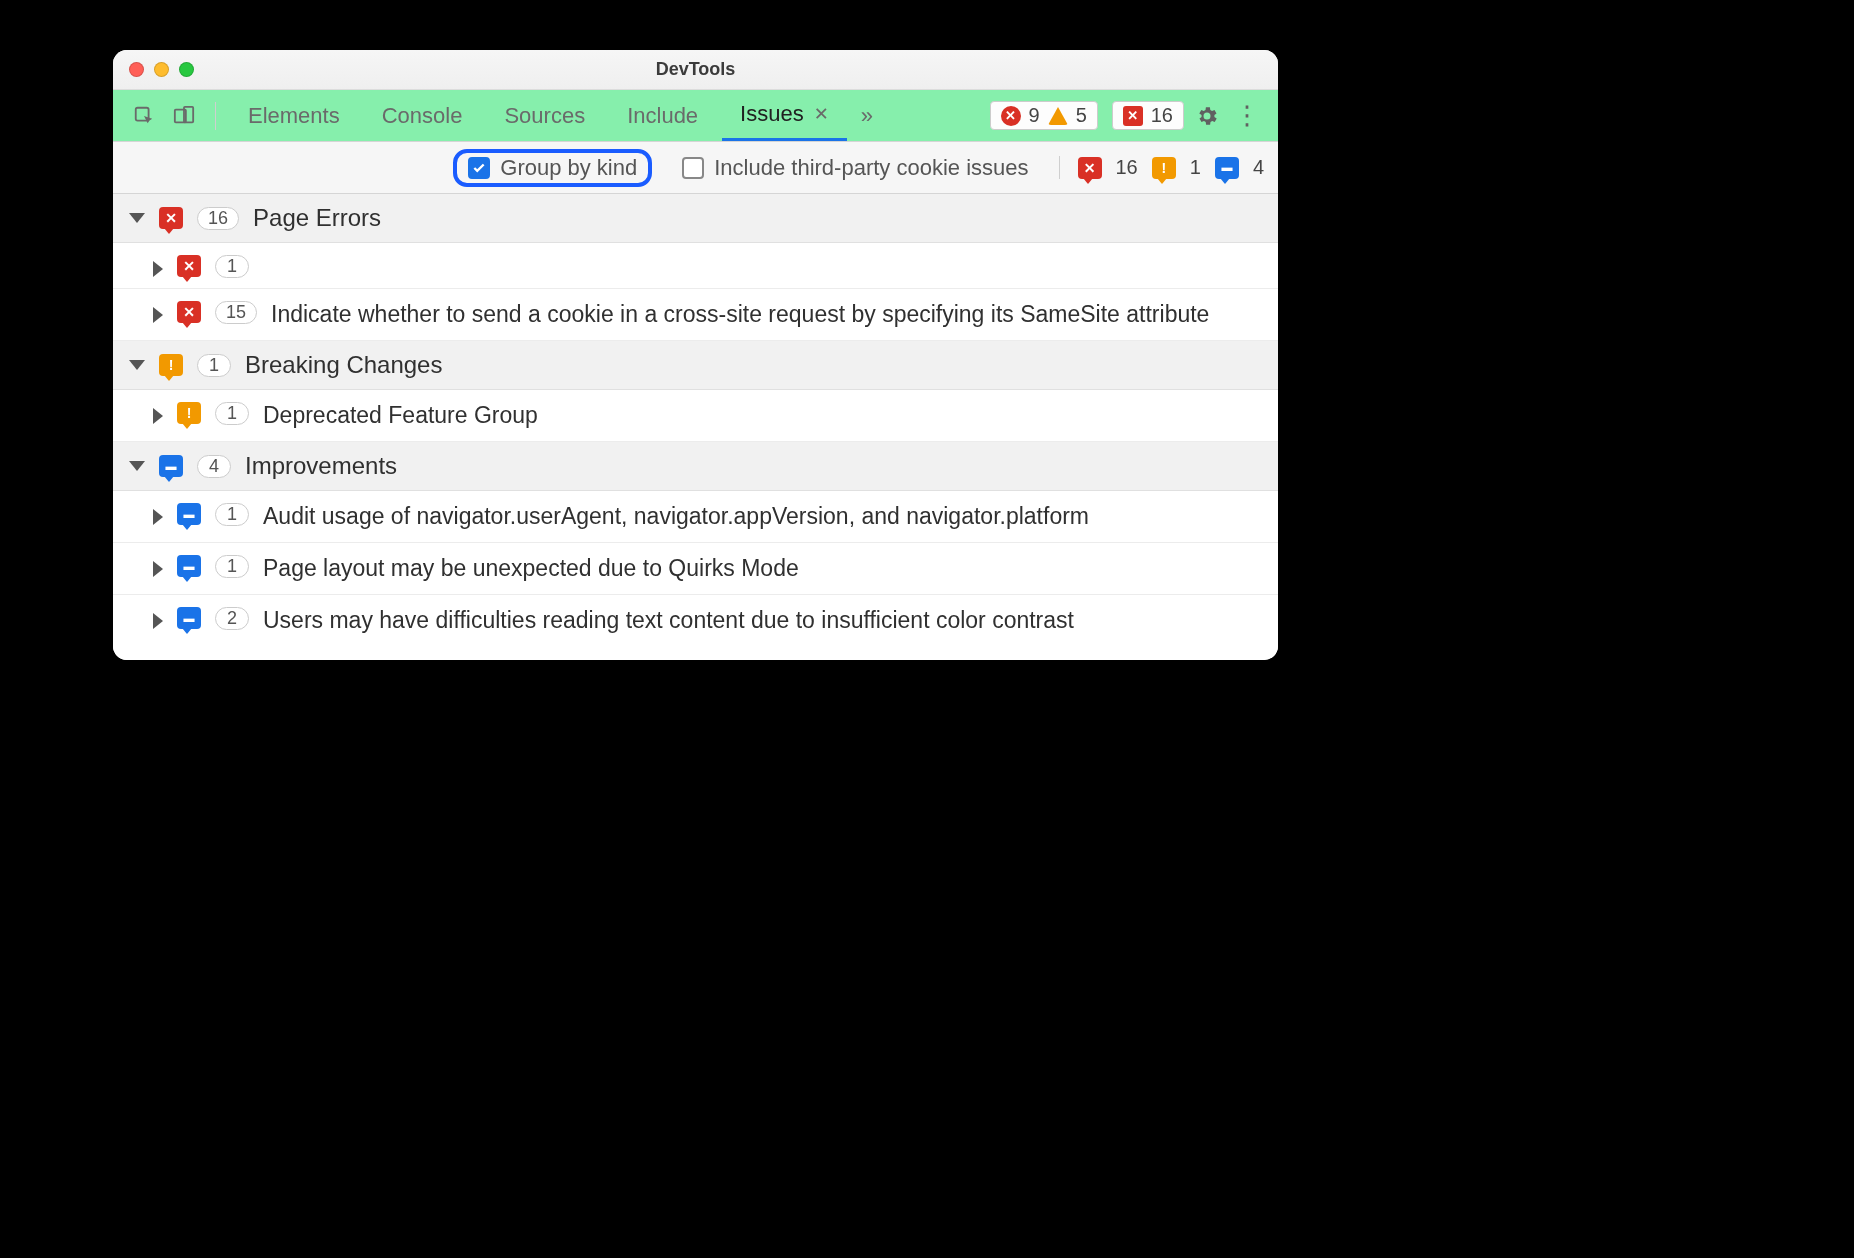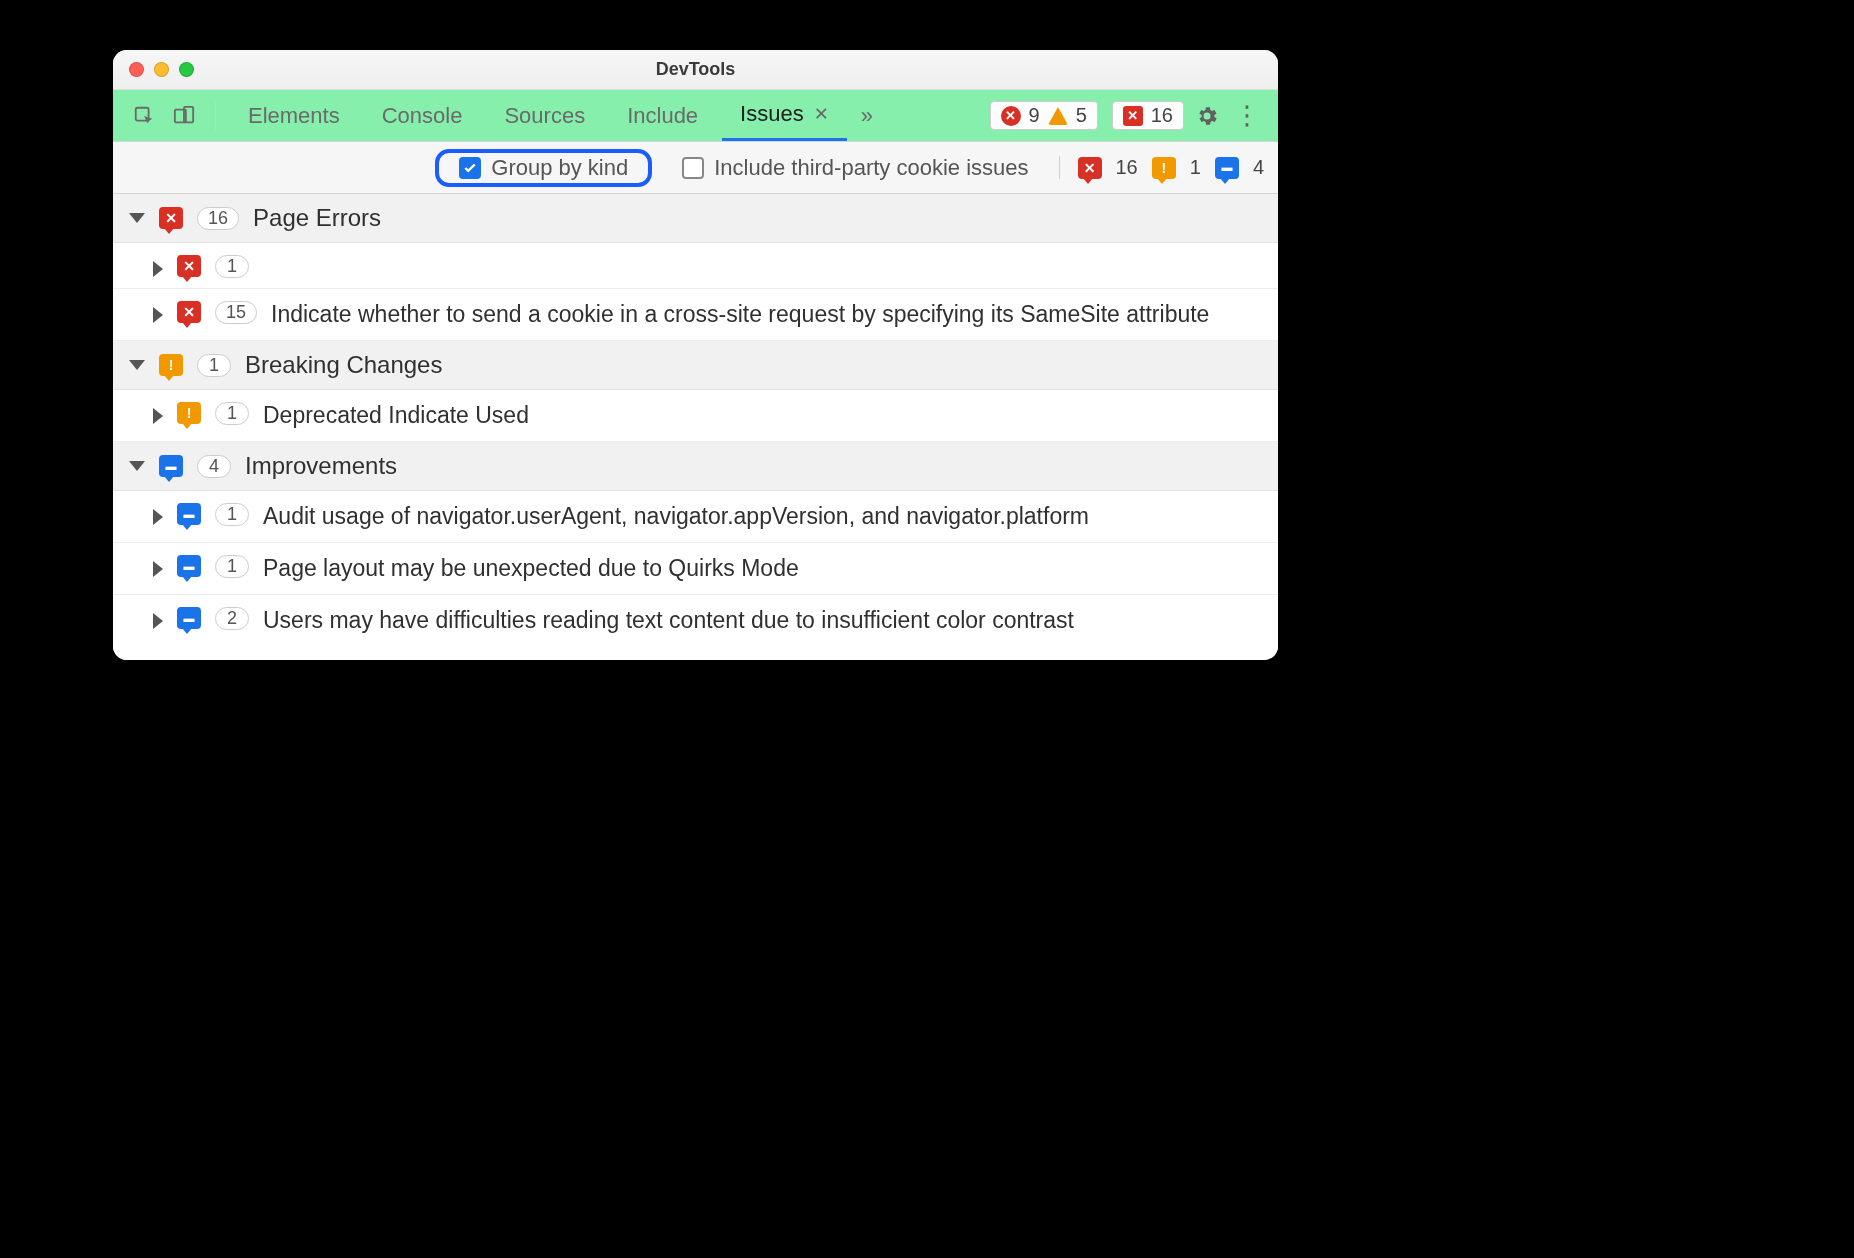--- a/index.html
+++ b/index.html
@@ -66,21 +66,21 @@
   .ic.err-sq{background:#d93025;}
   .gear{color:#606060;}
   .kebab{color:#606060;font-size:26px;letter-spacing:0;}
   
   .filterbar{
     height:52px;border-bottom:1px solid #d5d5d5;background:#f6f6f6;
     display:flex;align-items:center;justify-content:flex-end;padding:0 14px;gap:18px;
     font-size:22px;color:#555;
   }
   .check-pill{display:flex;align-items:center;gap:10px;padding:4px 12px;border-radius:12px;}
-  .check-pill.highlight{border:4px solid #1a5cff;border-radius:14px;padding:2px 20px;}
+  .check-pill.highlight{border:4px solid #1a5cff;border-radius:14px;padding:2px 11px;}
   .chkbox{width:22px;height:22px;border:2px solid #1a73e8;border-radius:4px;display:inline-flex;align-items:center;justify-content:center;background:#1a73e8;}
   .chkbox svg{stroke:#fff;}
   .chkbox.empty{background:#fff;border-color:#888;}
   .counts{display:flex;align-items:center;gap:14px;font-size:20px;color:#444;border-left:1px solid #cfcfcf;padding-left:18px;}
   .bub{width:24px;height:22px;border-radius:4px;display:inline-flex;align-items:center;justify-content:center;position:relative;}
   .bub::after{content:"";position:absolute;left:5px;bottom:-5px;border-left:5px solid transparent;border-right:5px solid transparent;border-top:6px solid currentColor;}
   .bub.err{background:#d93025;color:#d93025;}
   .bub.warn{background:#f29900;color:#f29900;}
   .bub.info{background:#1a73e8;color:#1a73e8;}
   .cnt{color:#444;}
@@ -234,21 +234,21 @@
           </span>
       <span class="badge">1</span>
       <span class="group-title">Breaking Changes</span>
     </div>
     <div class="row">
       <span class="tri right"></span>
       <span class="bub warn">
             <span class="glyph">!</span>
           </span>
       <span class="badge">1</span>
-      <span class="msg">Deprecated Indicate Used</span>
+      <span class="msg">Deprecated Feature Group</span>
     </div>
 
     <div class="group-head">
       <span class="tri down"></span>
       <span class="bub info">
             <span class="glyph" style="font-size:11px">▬</span>
           </span>
       <span class="badge">4</span>
       <span class="group-title">Improvements</span>
     </div>

